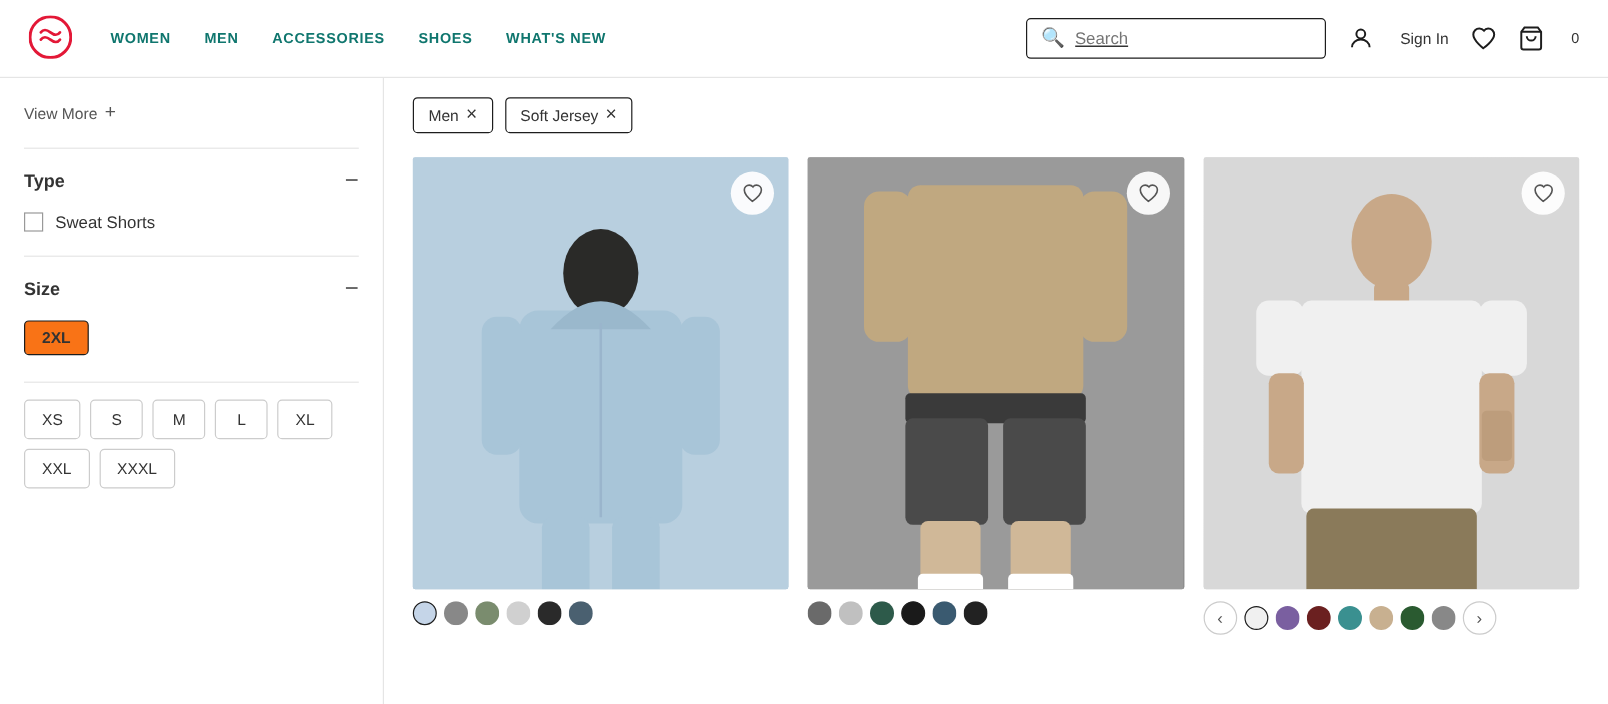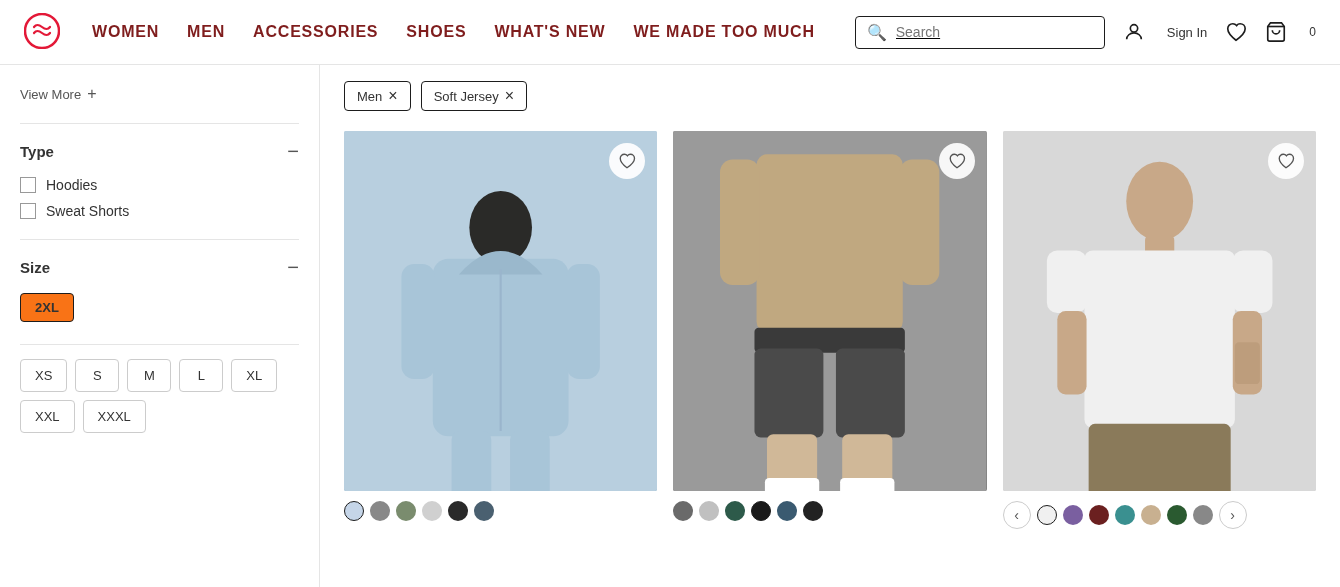--- a/index.html
+++ b/index.html
@@ -3,21 +3,21 @@
   <meta charset="utf-8">
   <style>
     * { box-sizing: border-box; margin: 0; padding: 0; }
     body { font-family: -apple-system, BlinkMacSystemFont, 'Helvetica Neue', Arial, sans-serif; background: #fff; color: #333; font-size: 14px; }
 
     
     .header { display: flex; align-items: center; padding: 0 24px; height: 65px; border-bottom: 1px solid #e5e5e5; position: relative; }
     .logo { margin-right: 32px; }
     .logo svg { width: 36px; height: 36px; }
     .nav { display: flex; gap: 28px; flex: 1; }
-    .nav-item { font-size: 16px; font-weight: 600; letter-spacing: 0.05em; cursor: pointer; padding: 4px 0; text-transform: uppercase; color: #7f1d1d; }
+    .nav-item { font-size: 12px; font-weight: 600; letter-spacing: 0.05em; cursor: pointer; padding: 4px 0; text-transform: uppercase; color: #0f766e; }
     .search-bar { display: flex; align-items: center; border: 1.5px solid #1d1d1d; border-radius: 4px; padding: 6px 12px; width: 250px; gap: 8px; }
     .search-bar input { border: none; outline: none; font-size: 14px; width: 100%; background: transparent; text-decoration: underline; }
     .header-icons { display: flex; align-items: center; gap: 18px; margin-left: 18px; }
     .header-icon-group { display: flex; align-items: center; gap: 22px; cursor: pointer; font-size: 13px; }
 
     
     .page-layout { display: flex; min-height: calc(100vh - 65px); }
 
     
     .sidebar { width: 320px; min-width: 320px; padding: 16px 20px; border-right: 1px solid #e5e5e5; }
@@ -62,21 +62,20 @@
         <path d="M10 14 Q13 10 18 14 Q23 18 26 14" stroke="#e31837" stroke-width="2.2" fill="none" stroke-linecap="round"></path>
         <path d="M10 20 Q13 16 18 20 Q23 24 26 20" stroke="#e31837" stroke-width="2.2" fill="none" stroke-linecap="round"></path>
       </svg>
     </div>
     <nav class="nav">
       <span class="nav-item">WOMEN</span>
       <span class="nav-item">MEN</span>
       <span class="nav-item">ACCESSORIES</span>
       <span class="nav-item">SHOES</span>
       <span class="nav-item">WHAT'S NEW</span>
-      <span class="nav-item">WE MADE TOO MUCH</span>
     </nav>
     <div class="search-bar">
       <span style="color:#555;font-size:16px;">🔍</span>
       <input type="text" placeholder="Search" style="">
     </div>
     <div class="header-icons">
       <div class="header-icon-group">
         <svg width="22" height="22" viewBox="0 0 24 24" fill="none" stroke="#1d1d1d" stroke-width="1.8">
           <circle cx="12" cy="8" r="4"></circle>
           <path d="M4 20c0-4 3.6-7 8-7s8 3 8 7"></path>
@@ -110,24 +109,20 @@
         <span style="font-size:16px;font-weight:300;">+</span>
       </div>
     </div>
 
     <div class="divider"></div>
 
     <div class="filter-section">
       <div class="section-header">
         <span style="font-weight:600;">Type</span>
         <span class="minus-icon">−</span>
-      </div>
-      <div class="filter-item">
-        <div class="checkbox"></div>
-        <span>Hoodies</span>
       </div>
       <div class="filter-item">
         <div class="checkbox"></div>
         <span>Sweat Shorts</span>
       </div>
     </div>
 
     <div class="divider"></div>
 
     <div class="filter-section">

